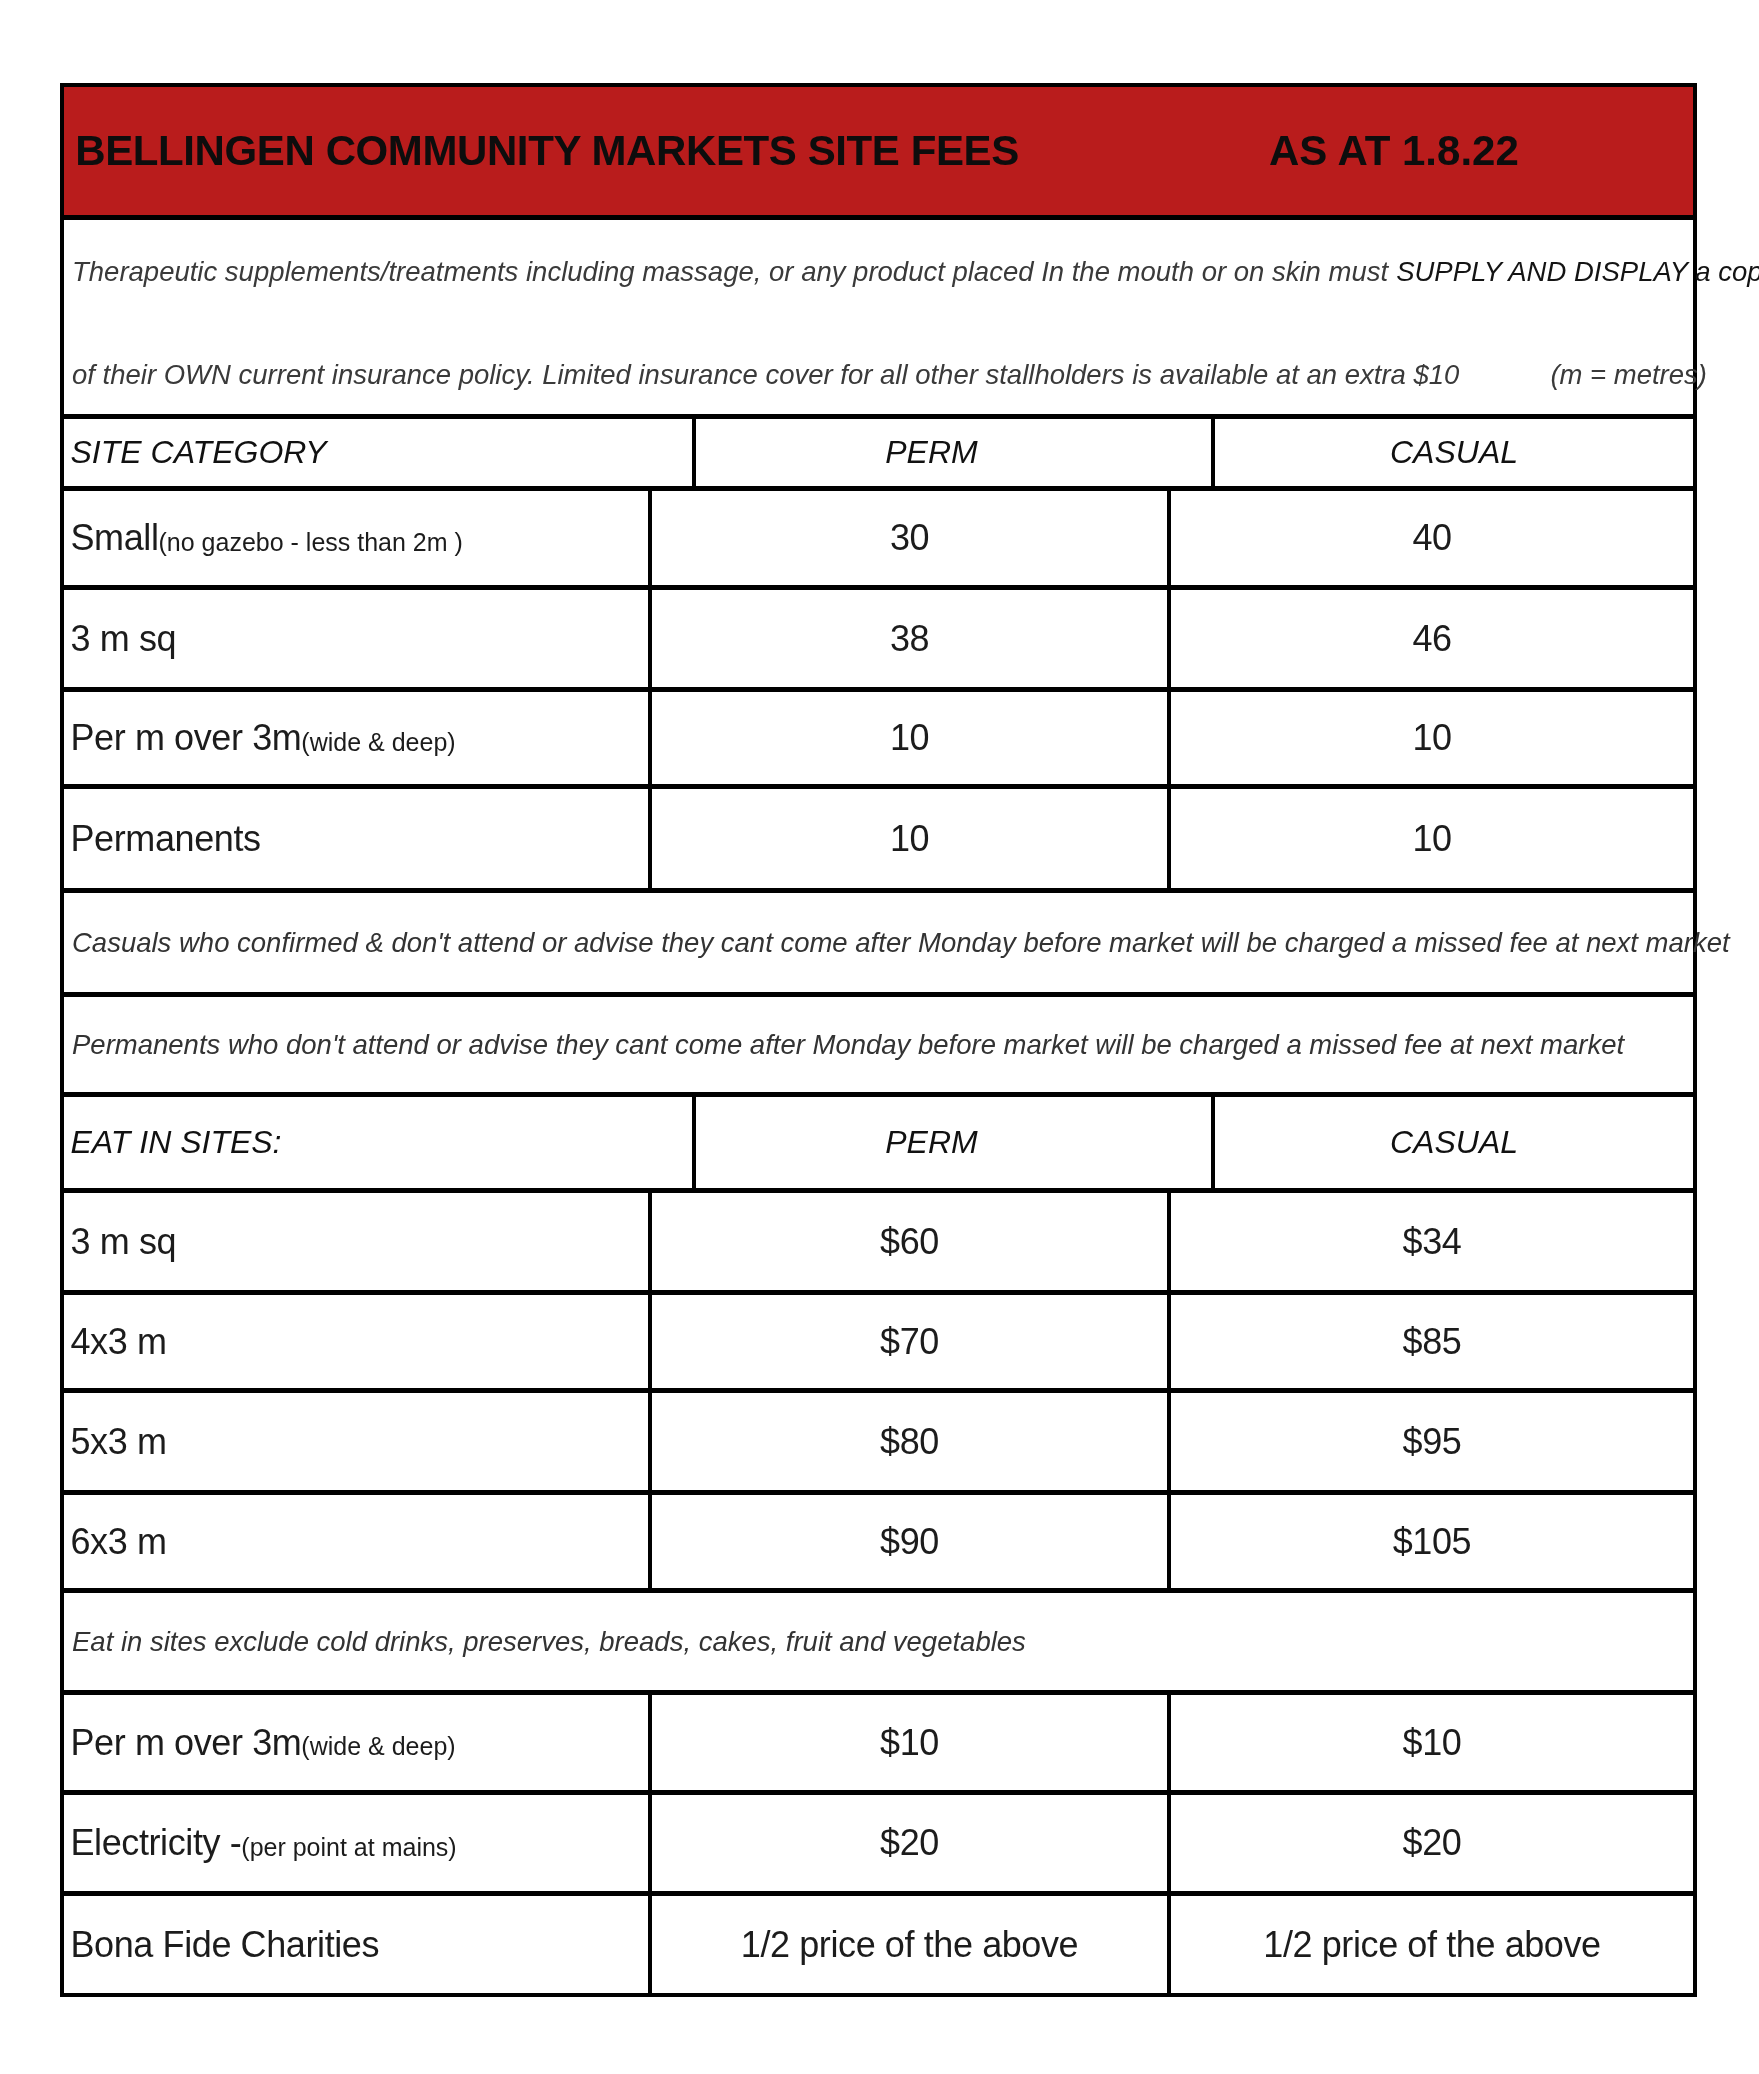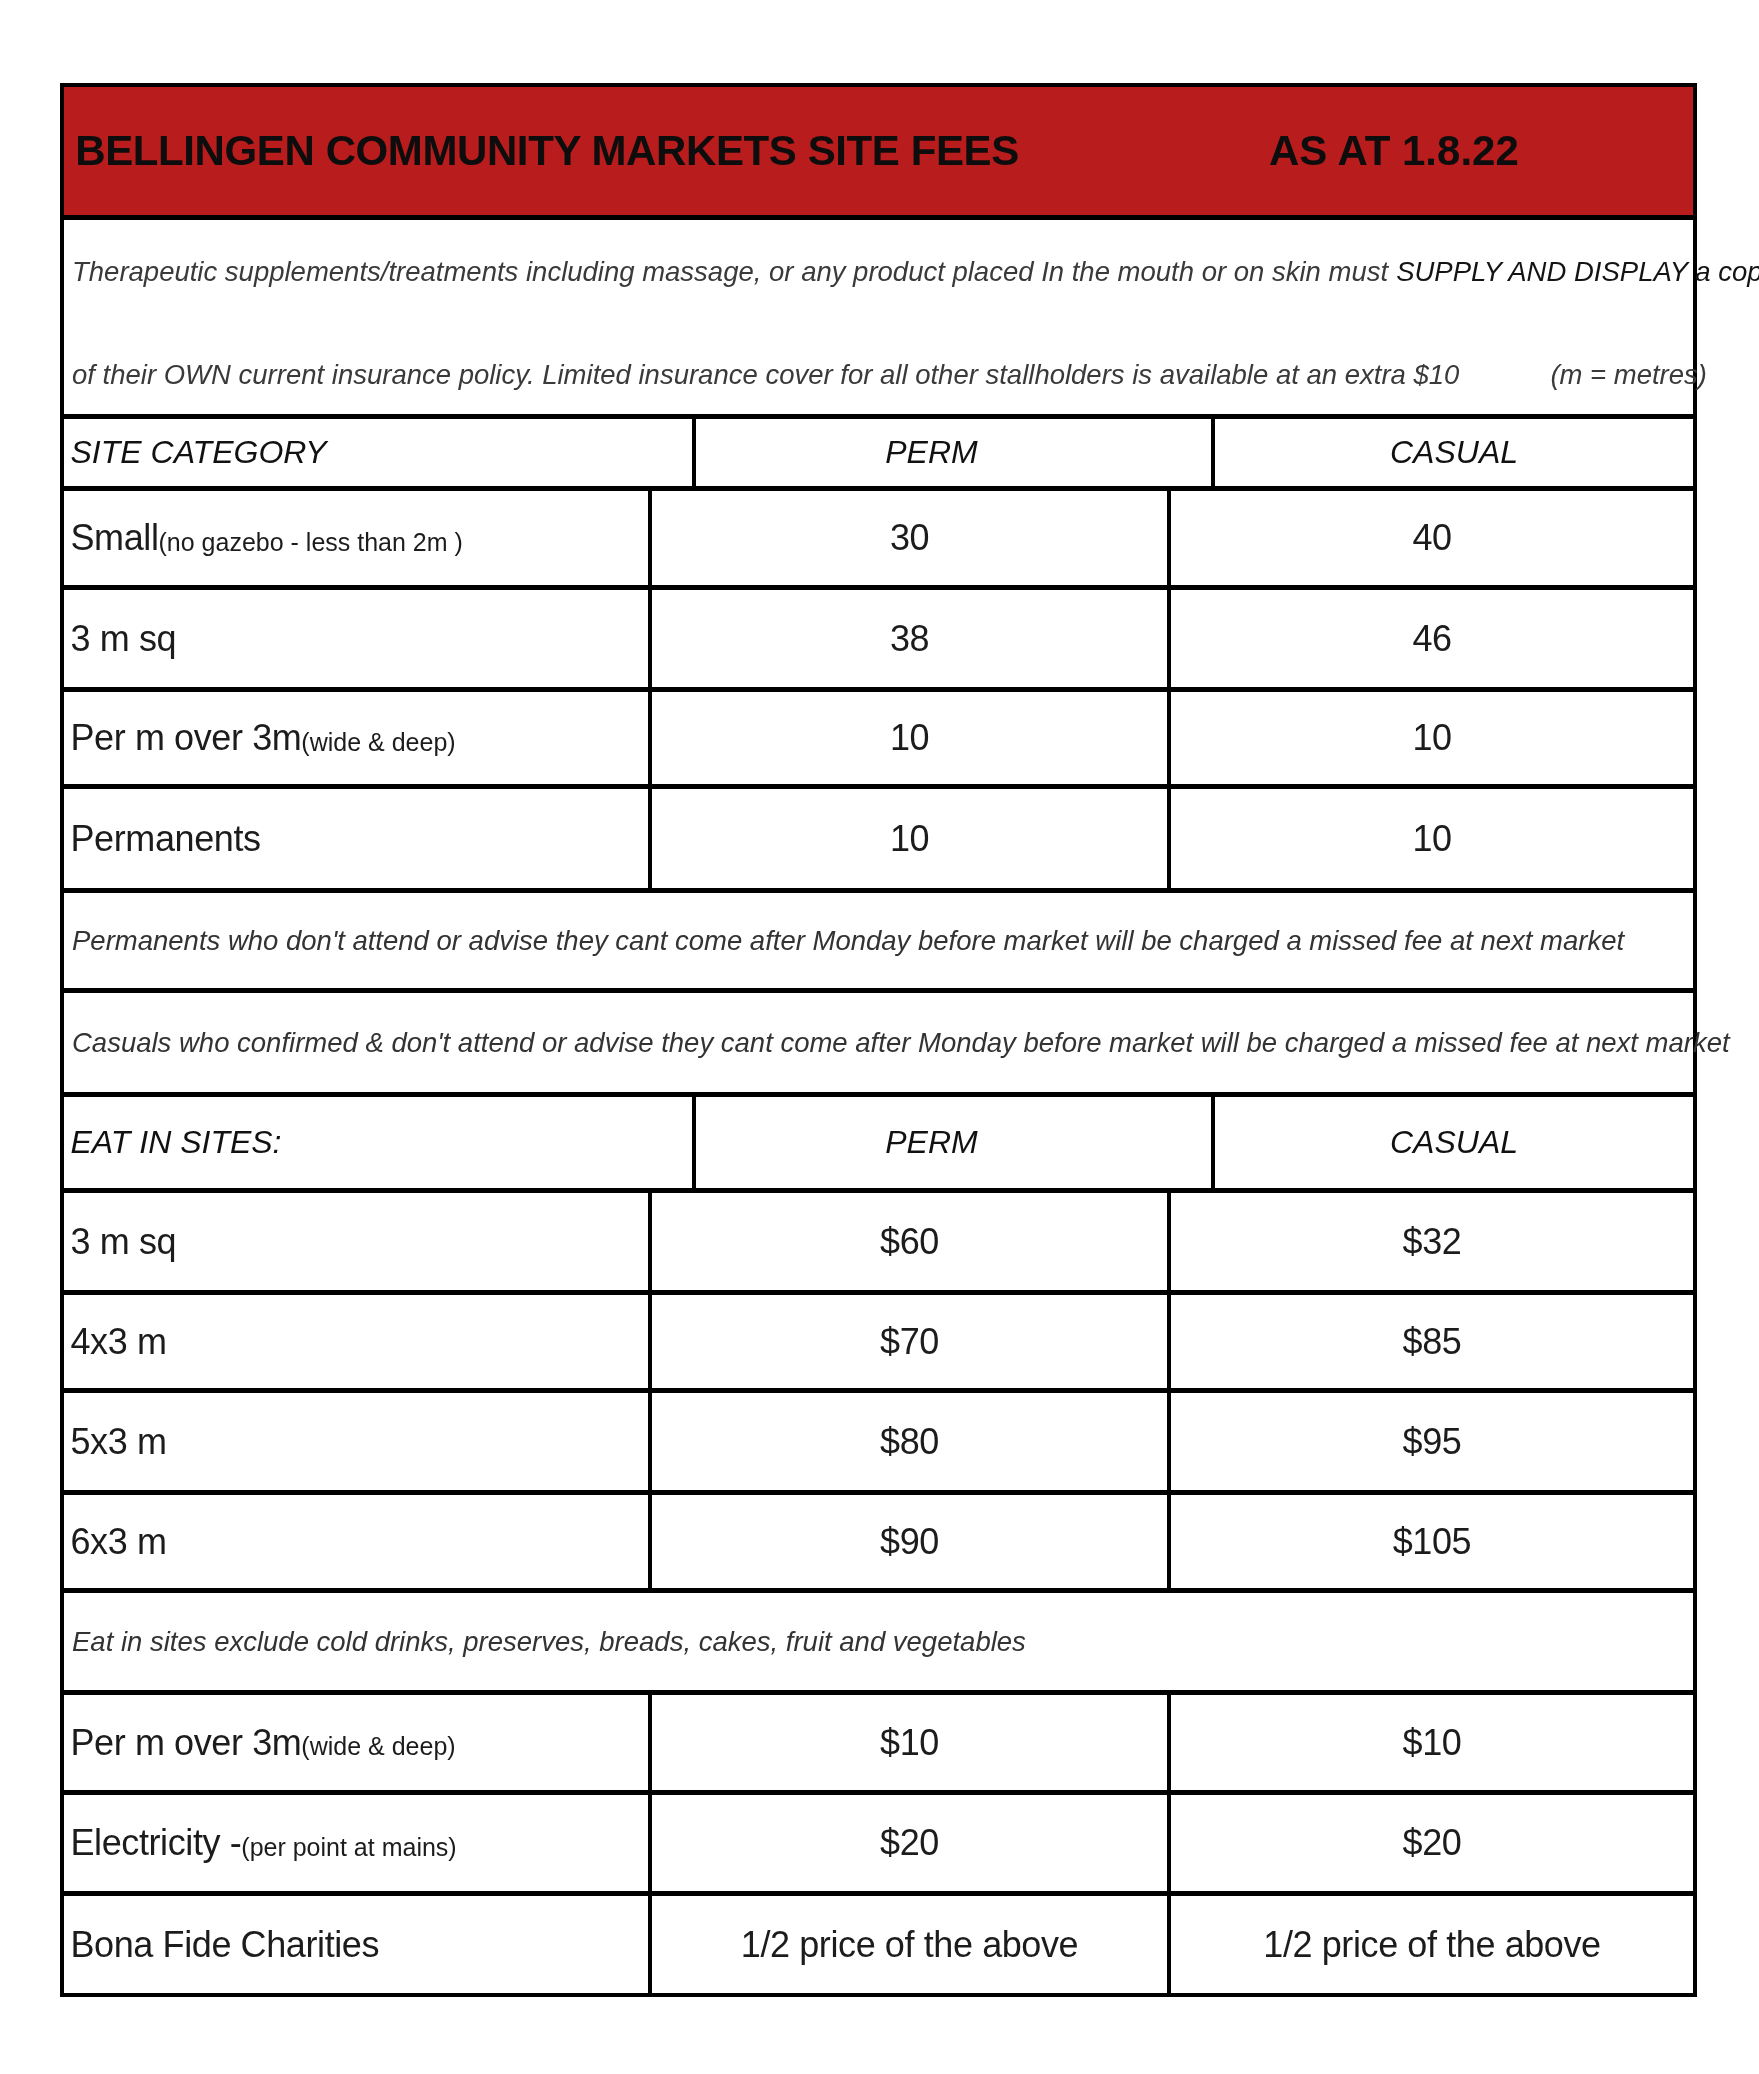--- a/index.html
+++ b/index.html
@@ -183,36 +183,36 @@
 
   <div class="row" style="height:104px">
     <div class="cell label-cell">
       <span class="lbl">Permanents</span>
 
     </div>
     <div class="cell val">10</div>
     <div class="cell val">10</div>
   </div>
 
+  <div class="note-row" style="height:104px">Casuals who confirmed &amp; don't attend or advise they cant come after Monday before market will be charged a missed fee at next market</div>
   <div class="note-row" style="height:100px">Permanents who don't attend or advise they cant come after Monday before market will be charged a missed fee at next market</div>
-  <div class="note-row" style="height:104px">Casuals who confirmed &amp; don't attend or advise they cant come after Monday before market will be charged a missed fee at next market</div>
 
   <div class="row hdr-row" style="height:96px">
     <div class="cell hdr-label">EAT IN SITES:</div>
     <div class="cell hdr-center">PERM</div>
     <div class="cell hdr-center">CASUAL</div>
   </div>
 
   <div class="row" style="height:102px">
     <div class="cell label-cell">
       <span class="lbl">3 m sq</span>
 
     </div>
     <div class="cell val">$60</div>
-    <div class="cell val">$32</div>
+    <div class="cell val">$34</div>
   </div>
 
   <div class="row" style="height:98px">
     <div class="cell label-cell">
       <span class="lbl">4x3 m</span>
 
     </div>
     <div class="cell val">$70</div>
     <div class="cell val">$85</div>
   </div>

